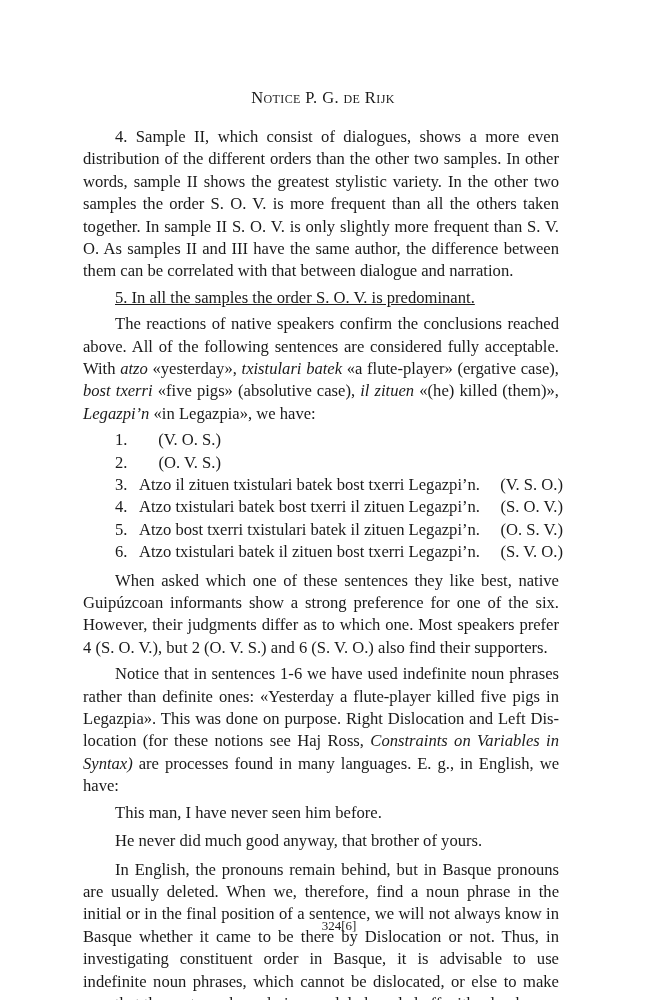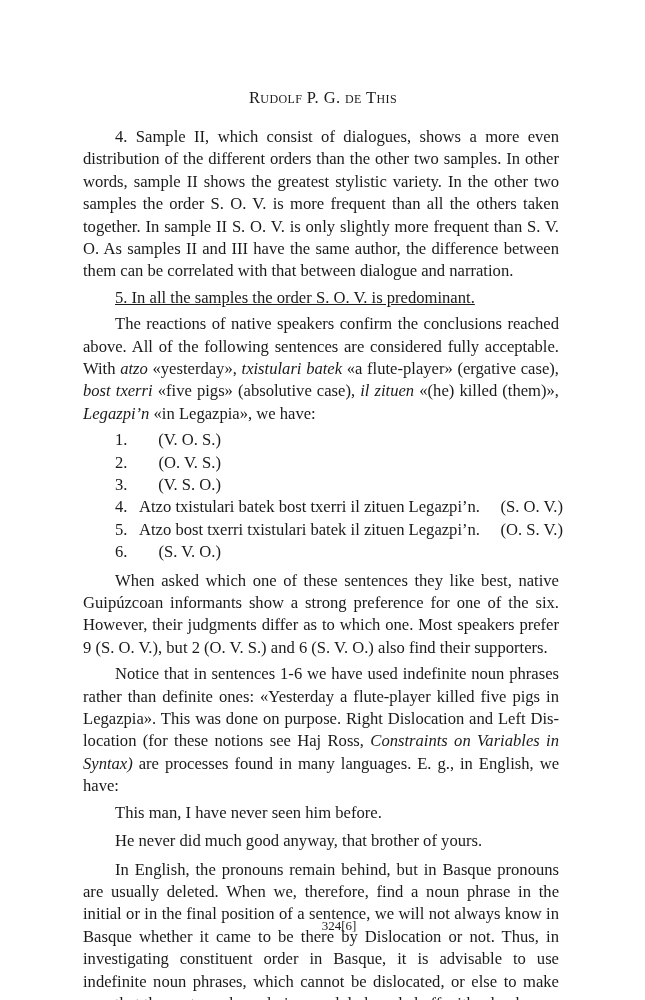--- a/index.html
+++ b/index.html
@@ -28,57 +28,59 @@
   .quote { text-indent: 32px; margin: 2px 0 6px 0; text-align: left; }
   .folio {
     position: absolute; top: 918px; left: 16px; width: 480px;
     font-size: 13px; display: flex; justify-content: center;
   }
 </style>
 </head>
 <body>
 
 <div class="page">
-  <div class="running-head">Rudolf P. G. de This</div>
+  <div class="running-head">Notice P. G. de Rijk</div>
 
   <div class="body-text">
     <p>4.  Sample II, which consist of dialogues, shows a more even distri­bution of the different orders than the other two samples. In other words, sample II shows the greatest stylistic variety. In the other two samples the order S. O. V. is more frequent than all the others taken together. In sample II S. O. V. is only slightly more frequent than S. V. O. As samples II and III have the same author, the difference between them can be corre­lated with that between dialogue and narration.</p>
     <p class="num5">5.  In all the samples the order S. O. V. is predominant.</p>
     <p><span>The reactions of native speakers confirm the conclusions reached abo­ve. All of the following sentences are considered fully acceptable. With </span><i>atzo</i><span> «yesterday», </span><i>txistulari batek</i><span> «a flute-player» (ergative case), </span><i>bost txerri</i><span> «five pigs» (absolutive case), </span><i>il zituen</i><span> «(he) killed (them)», </span><i>Legazpi’n</i><span> «in Legazpia», we have:</span></p>
 
     <ul class="examples">
       <li>
           <span class="n">1.</span>
           <span class="o">(V. O. S.)</span>
         </li>
       <li>
           <span class="n">2.</span>
           <span class="o">(O. V. S.)</span>
         </li>
       <li>
           <span class="n">3.</span>
+          <span class="s">Atzo il zituen txistulari batek bost txerri Legazpi’n.</span>
           <span class="o">(V. S. O.)</span>
         </li>
       <li>
           <span class="n">4.</span>
           <span class="s">Atzo txistulari batek bost txerri il zituen Legazpi’n.</span>
           <span class="o">(S. O. V.)</span>
         </li>
       <li>
           <span class="n">5.</span>
           <span class="s">Atzo bost txerri txistulari batek il zituen Legazpi’n.</span>
           <span class="o">(O. S. V.)</span>
         </li>
       <li>
           <span class="n">6.</span>
+          <span class="s">Atzo txistulari batek il zituen bost txerri Legazpi’n.</span>
           <span class="o">(S. V. O.)</span>
         </li>
     </ul>
 
-    <p>When asked which one of these sentences they like best, native Gui­púzcoan informants show a strong preference for one of the six. However, their judgments differ as to which one. Most speakers prefer 9 (S. O. V.), but 2 (O. V. S.) and 6 (S. V. O.) also find their supporters.</p>
+    <p>When asked which one of these sentences they like best, native Gui­púzcoan informants show a strong preference for one of the six. However, their judgments differ as to which one. Most speakers prefer 4 (S. O. V.), but 2 (O. V. S.) and 6 (S. V. O.) also find their supporters.</p>
     <p><span>Notice that in sentences 1-6 we have used indefinite noun phrases rather than definite ones: «Yesterday a flute-player killed five pigs in Legazpia». This was done on purpose. Right Dislocation and Left Dis­location (for these notions see Haj Ross, </span><i>Constraints on Variables in Syn­tax)</i><span> are processes found in many languages. E. g., in English, we have:</span></p>
     <p class="quote">This man, I have never seen him before.</p>
     <p class="quote">He never did much good anyway, that brother of yours.</p>
     <p>In English, the pronouns remain behind, but in Basque pronouns are usually deleted. When we, therefore, find a noun phrase in the initial or in the final position of a sentence, we will not always know in Basque whether it came to be there by Dislocation or not. Thus, in investigating constituent order in Basque, it is advisable to use indefinite noun phrases, which cannot be dislocated, or else to make sure that the sentence boun­daries are duly boarded off with adverbs.</p>
   </div>
 
   <div class="folio">
     <span>324</span>
     <span>[6]</span>
   </div>

